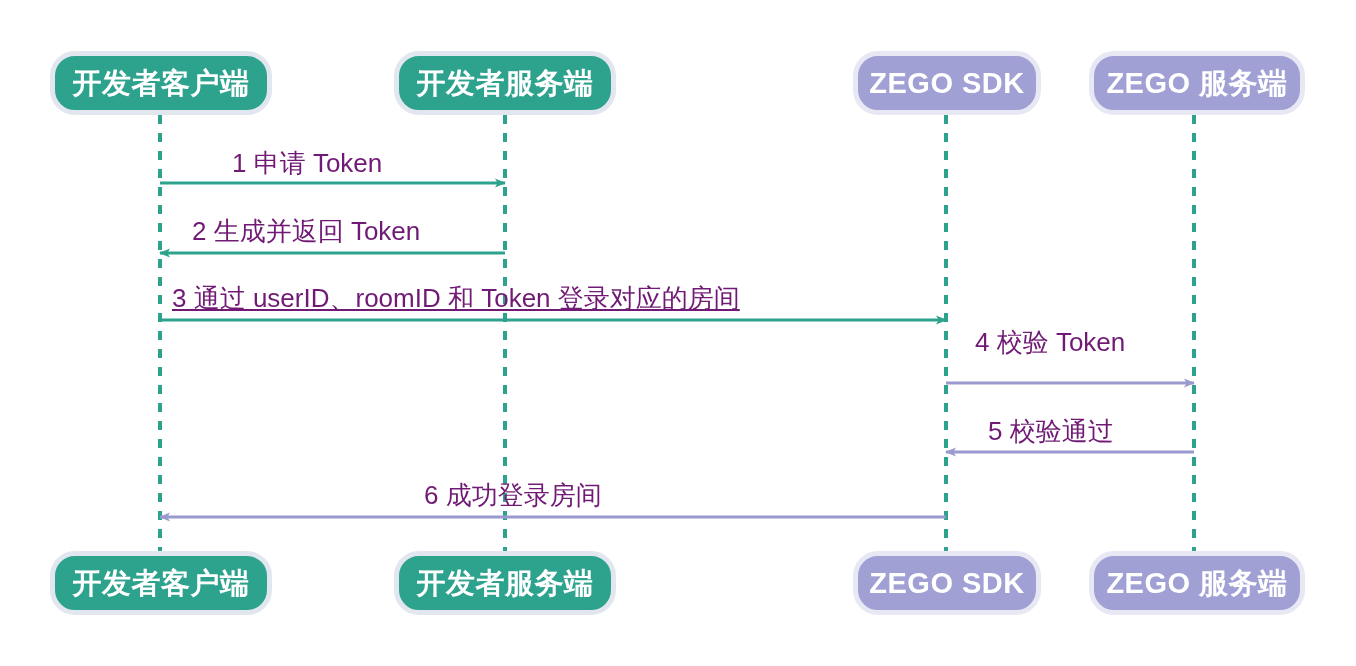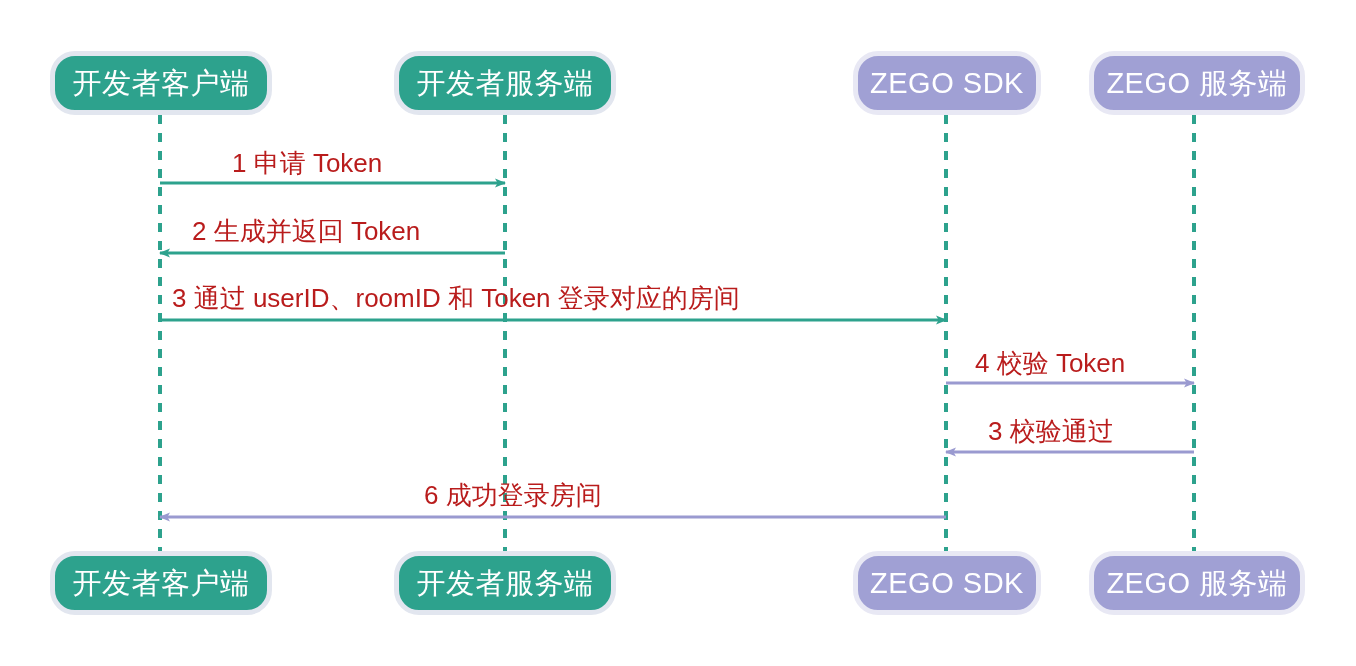--- a/index.html
+++ b/index.html
@@ -26,40 +26,40 @@
     pointer-events: none;
   }
   .actor-box {
     position: absolute;
     box-sizing: border-box;
     display: flex;
     align-items: center;
     justify-content: center;
     color: #ffffff;
     font-size: 29px;
-    font-weight: 400;
+    font-weight: 700;
     letter-spacing: 0.5px;
     line-height: 1;
     white-space: nowrap;
     border-style: solid;
     border-width: 5px;
     border-radius: 25px;
   }
   .actor-teal {
     background: #2DA28D;
     border-color: #E2E6EF;
   }
   .actor-purple {
     background: #A0A0D4;
     border-color: #E8E8F4;
   }
   .msg-label {
     position: absolute;
     font-size: 26px;
-    color: #b91c1c;
+    color: #701a75;
     white-space: nowrap;
     line-height: 1;
   }
 </style>
 </head>
 <body>
 
 <div id="diagram">
 
   <svg class="lifeline-svg" viewBox="0 0 1356 666" xmlns="http://www.w3.org/2000/svg">
@@ -111,19 +111,19 @@
       <div class="actor-box actor-purple" style="left: 853px; top: 551px; width: 188px; height: 64px;">
         <span>ZEGO SDK</span>
       </div>
       <div class="actor-box actor-purple" style="left: 1089px; top: 551px; width: 216px; height: 64px;">
         <span>ZEGO 服务端</span>
       </div>
     </div>
   <div id="labels">
       <div class="msg-label" style="left: 232px; top: 150px;">1 申请 Token</div>
       <div class="msg-label" style="left: 192px; top: 218px;">2 生成并返回 Token</div>
-      <div class="msg-label" style="left: 172px; top: 285px;">3 通过 userID、roomID 和 Token 登录对应的房间</div>
-      <div class="msg-label" style="left: 975px; top: 350px;">4 校验 Token</div>
-      <div class="msg-label" style="left: 988px; top: 418px;">3 校验通过</div>
+      <div class="msg-label" style="left: 172px; top: 285px; text-decoration: underline;">3 通过 userID、roomID 和 Token 登录对应的房间</div>
+      <div class="msg-label" style="left: 975px; top: 329px;">4 校验 Token</div>
+      <div class="msg-label" style="left: 988px; top: 418px;">5 校验通过</div>
       <div class="msg-label" style="left: 424px; top: 482px;">6 成功登录房间</div>
     </div>
 
 </div>
 
 </body></html>

